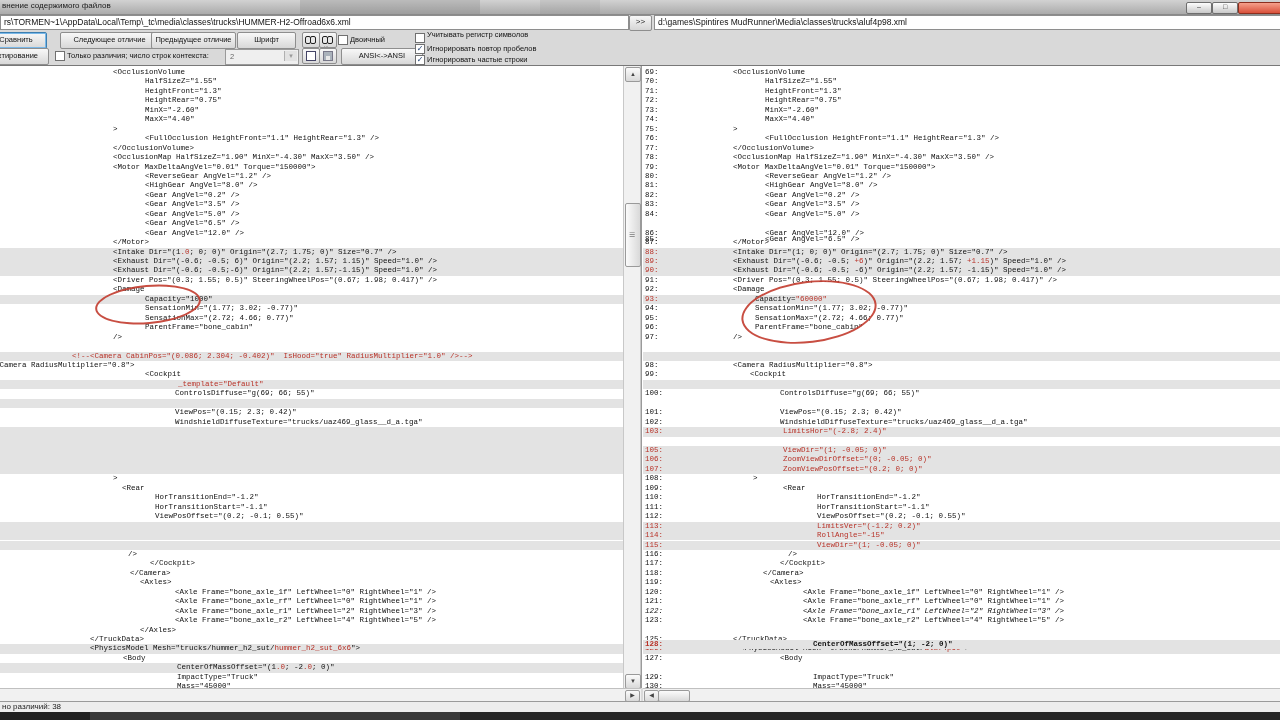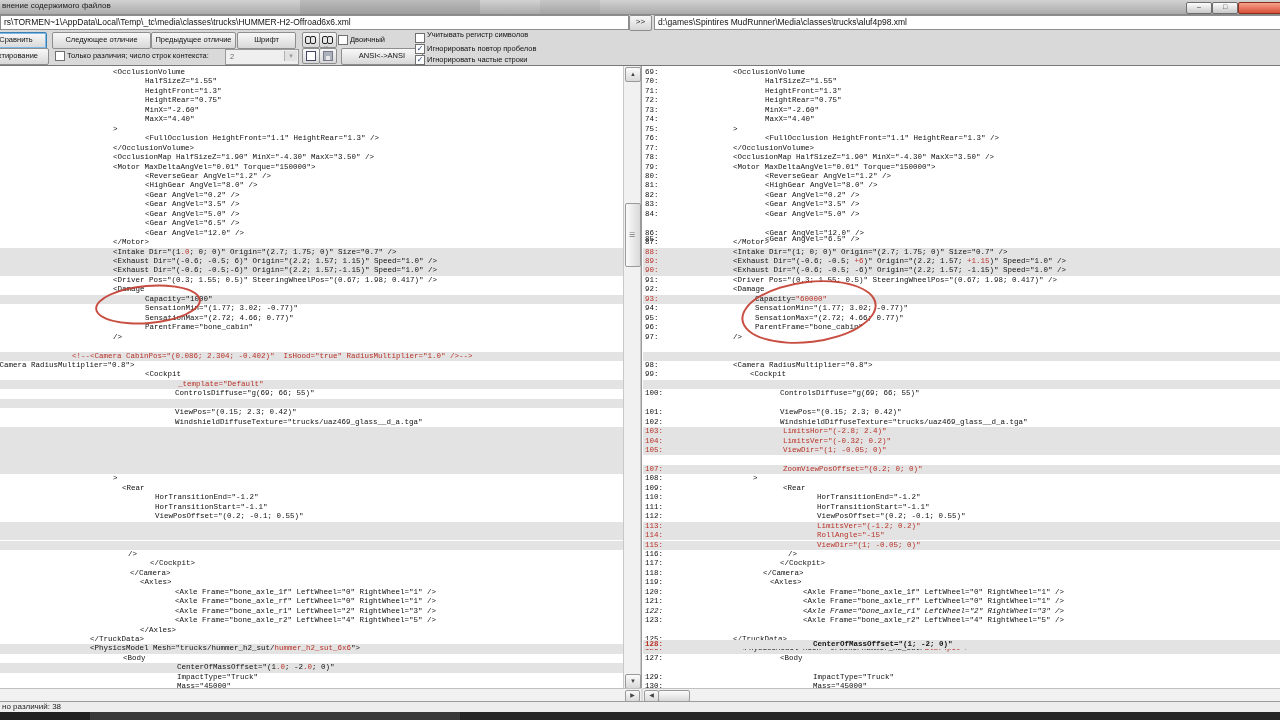--- a/index.html
+++ b/index.html
@@ -21,21 +21,21 @@
   #path-left{left:0;width:624px;}
   #path-right{left:654px;width:626px;}
   #btn-expand{position:absolute;left:629px;top:15px;width:21px;height:14px;border:1px solid #8e8e8e;border-radius:2px;
     background:linear-gradient(#f7f7f7,#d6d6d6);font-size:8px;line-height:12px;text-align:center;color:#222;}
   
   #toolbar{position:absolute;left:0;top:30px;width:1280px;height:35px;}
   .tbtn{position:absolute;height:15px;border:1px solid #8e8e8e;border-radius:2px;
     background:linear-gradient(#f8f8f8,#d8d8d8);font-size:7.5px;text-align:center;line-height:14px;color:#111;
     overflow:hidden;white-space:nowrap;}
   #b-compare{left:-15px;width:60px;top:2px;border-color:#3c7fb1;box-shadow:0 0 0 1px #7ab8e8 inset;}
-  #b-next{left:52px;width:97px;top:2px;}
+  #b-next{left:60px;width:97px;top:2px;}
   #b-prev{left:151px;width:83px;top:2px;}
   #b-font{left:237px;width:57px;top:2px;}
   #b-edit{left:-17px;width:64px;top:18px;}
   #b-ansi{left:341px;width:80px;top:18px;}
   .iconbtn{position:absolute;width:16px;height:14px;border:1px solid #8e8e8e;border-radius:2px;
     background:linear-gradient(#f8f8f8,#d8d8d8);}
   #i-find{left:302px;top:2px;}  #i-find2{left:319px;top:2px;}
   #i-wnd{left:302px;top:18px;}  #i-save{left:319px;top:18px;}
   .cb{position:absolute;width:8px;height:8px;background:#fff;border:1px solid #707070;
       font-size:8px;line-height:8px;text-align:center;color:#1d3c6e;}
@@ -518,27 +518,27 @@
           <span class="ct" style="left: 137px;">ViewPos="(0.15; 2.3; 0.42)"</span>
         </div>
         <div class="crow" style="top: 351.65px;">
           <span class="lno">102:</span>
           <span class="ct" style="left: 137px;">WindshieldDiffuseTexture="trucks/uaz469_glass__d_a.tga"</span>
         </div>
         <div class="crow dbg" style="top: 361.1px;">
           <span class="lno red">103:</span>
           <span class="ct red" style="left: 140px;">LimitsHor="(-2.8; 2.4)"</span>
         </div>
-        <div class="crow dbg" style="top: 370.55px;">
-          <span class="lno red">104:</span>
-          <span class="ct red" style="left: 140px;">LimitsVer="(-0.32; 0.2)"</span>
-        </div>
         <div class="crow dbg" style="top: 380px;">
           <span class="lno red">105:</span>
           <span class="ct red" style="left: 140px;">ViewDir="(1; -0.05; 0)"</span>
+        </div>
+        <div class="crow dbg" style="top: 389.45px;">
+          <span class="lno red">106:</span>
+          <span class="ct red" style="left: 140px;">ZoomViewDirOffset="(0; -0.05; 0)"</span>
         </div>
         <div class="crow dbg" style="top: 398.9px;">
           <span class="lno red">107:</span>
           <span class="ct red" style="left: 140px;">ZoomViewPosOffset="(0.2; 0; 0)"</span>
         </div>
         <div class="crow" style="top: 408.35px; padding-left: 29px;">
           <span class="lno">108:</span>
           <span class="ct" style="left: 110px;">&gt;</span>
         </div>
         <div class="crow" style="top: 417.8px;">

